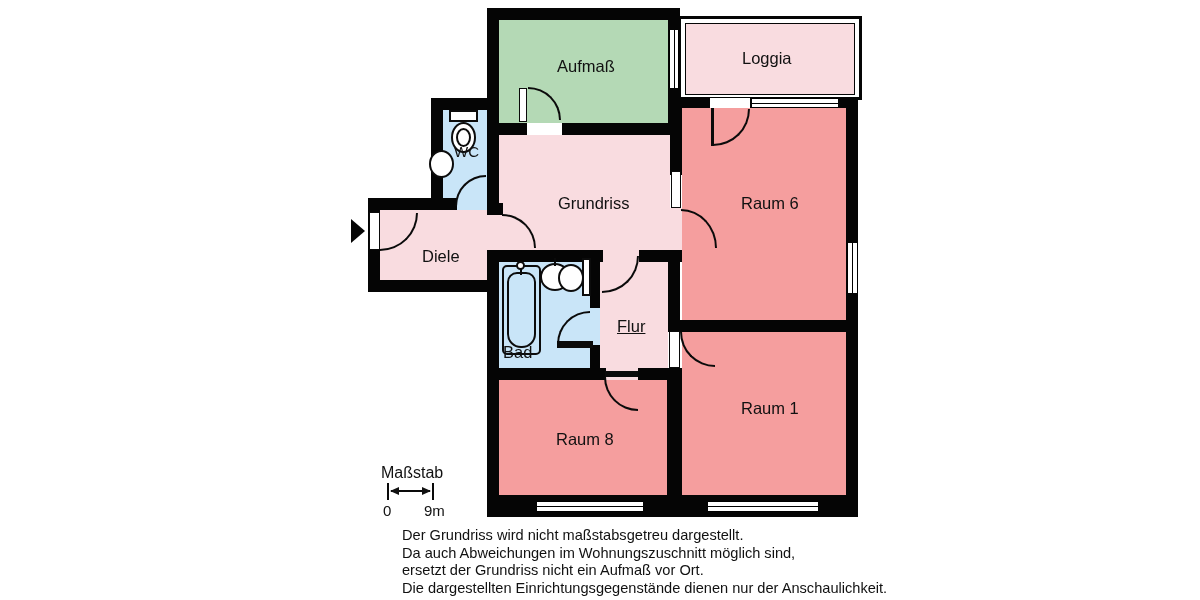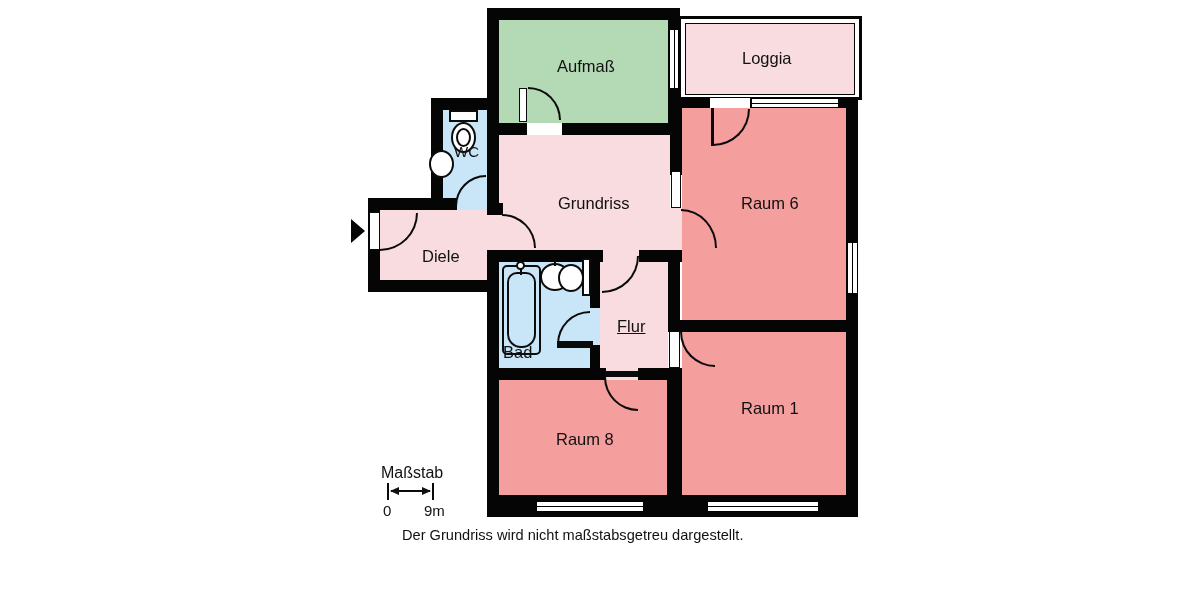--- a/index.html
+++ b/index.html
@@ -144,15 +144,18 @@
   <div class="leafline" style="left:387px;top:483px;width:2px;height:17px;"></div>
   <div class="leafline" style="left:432px;top:483px;width:2px;height:17px;"></div>
   <div class="leafline" style="left:391px;top:490px;width:39px;height:2px;"></div>
   <div class="arrowhead-l" style="left:390px;top:487px;"></div>
   <div class="arrowhead-r" style="left:422px;top:487px;"></div>
   <div class="scale-num" style="left:383px;top:502px;">0</div>
   <div class="scale-num" style="left:424px;top:502px;">9m</div>
 
   <div class="disclaimer">
     <div>Der Grundriss wird nicht maßstabsgetreu dargestellt.</div>
+    <div>Da auch Abweichungen im Wohnungszuschnitt möglich sind,</div>
+    <div>ersetzt der Grundriss nicht ein Aufmaß vor Ort.</div>
+    <div>Die dargestellten Einrichtungsgegenstände dienen nur der Anschaulichkeit.</div>
   </div>
 
 </div>
 
 </body></html>

